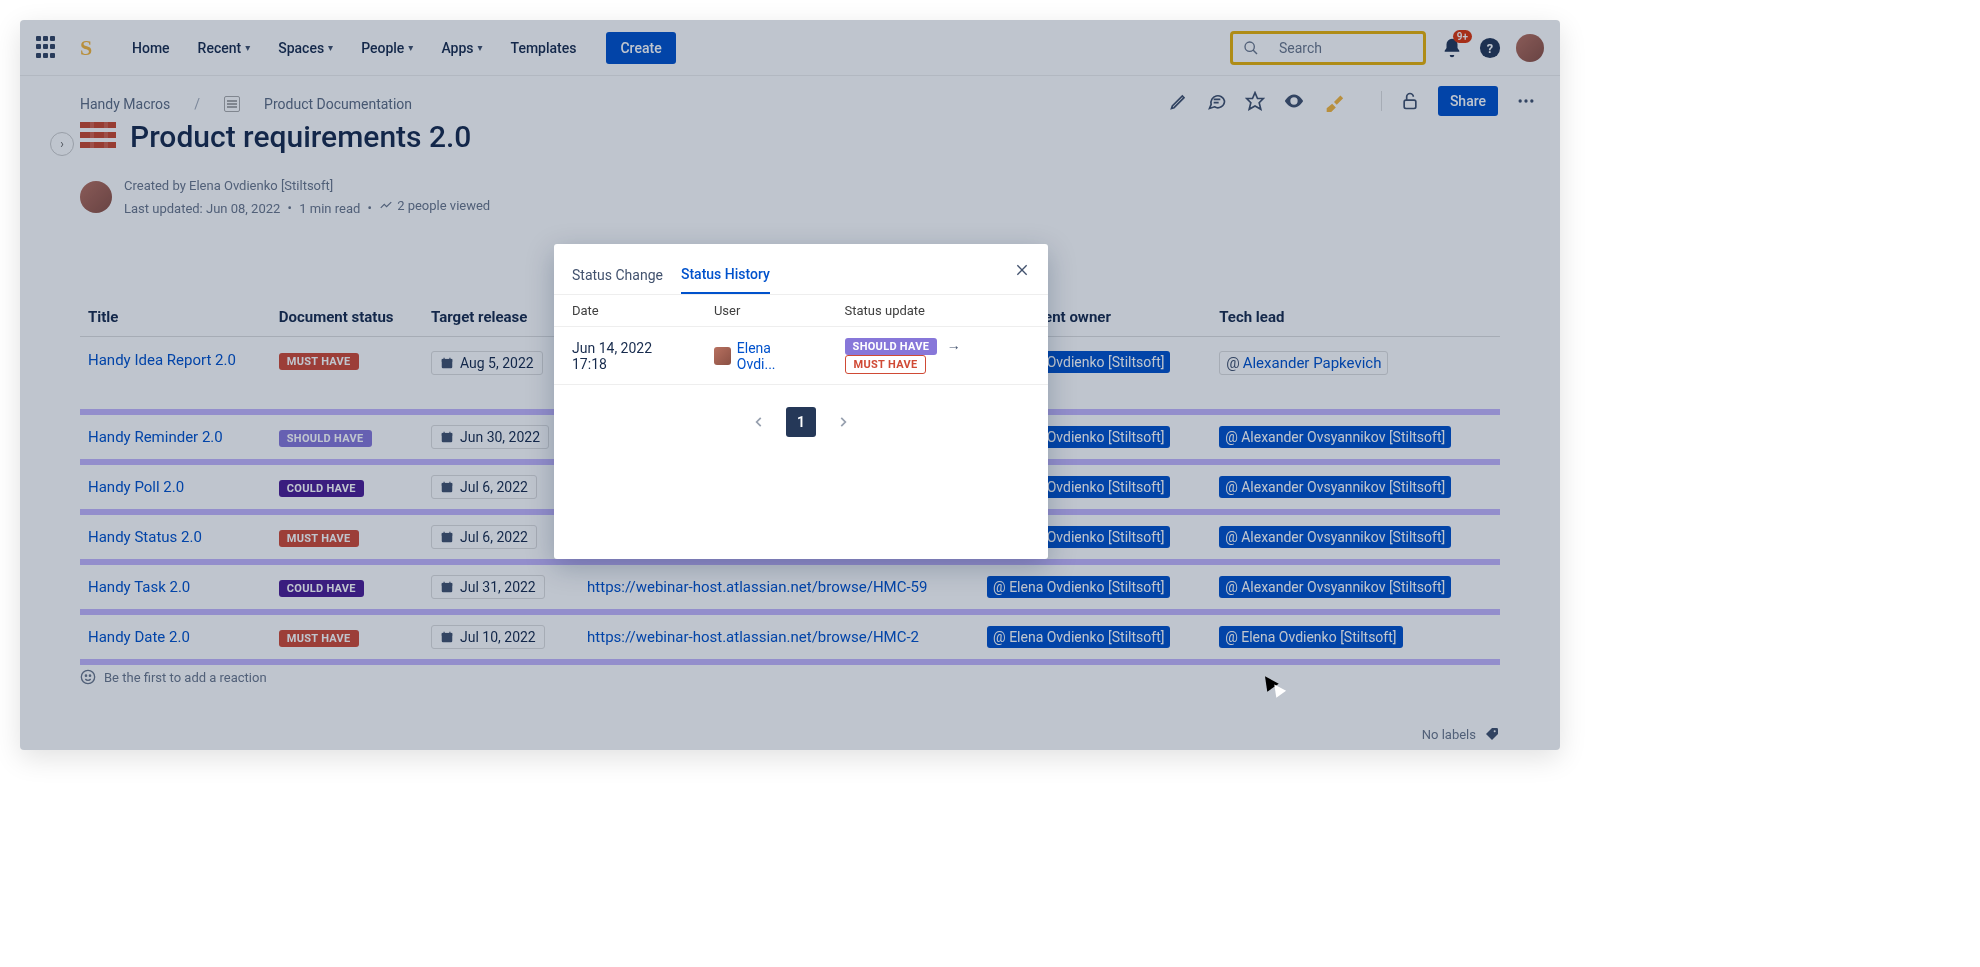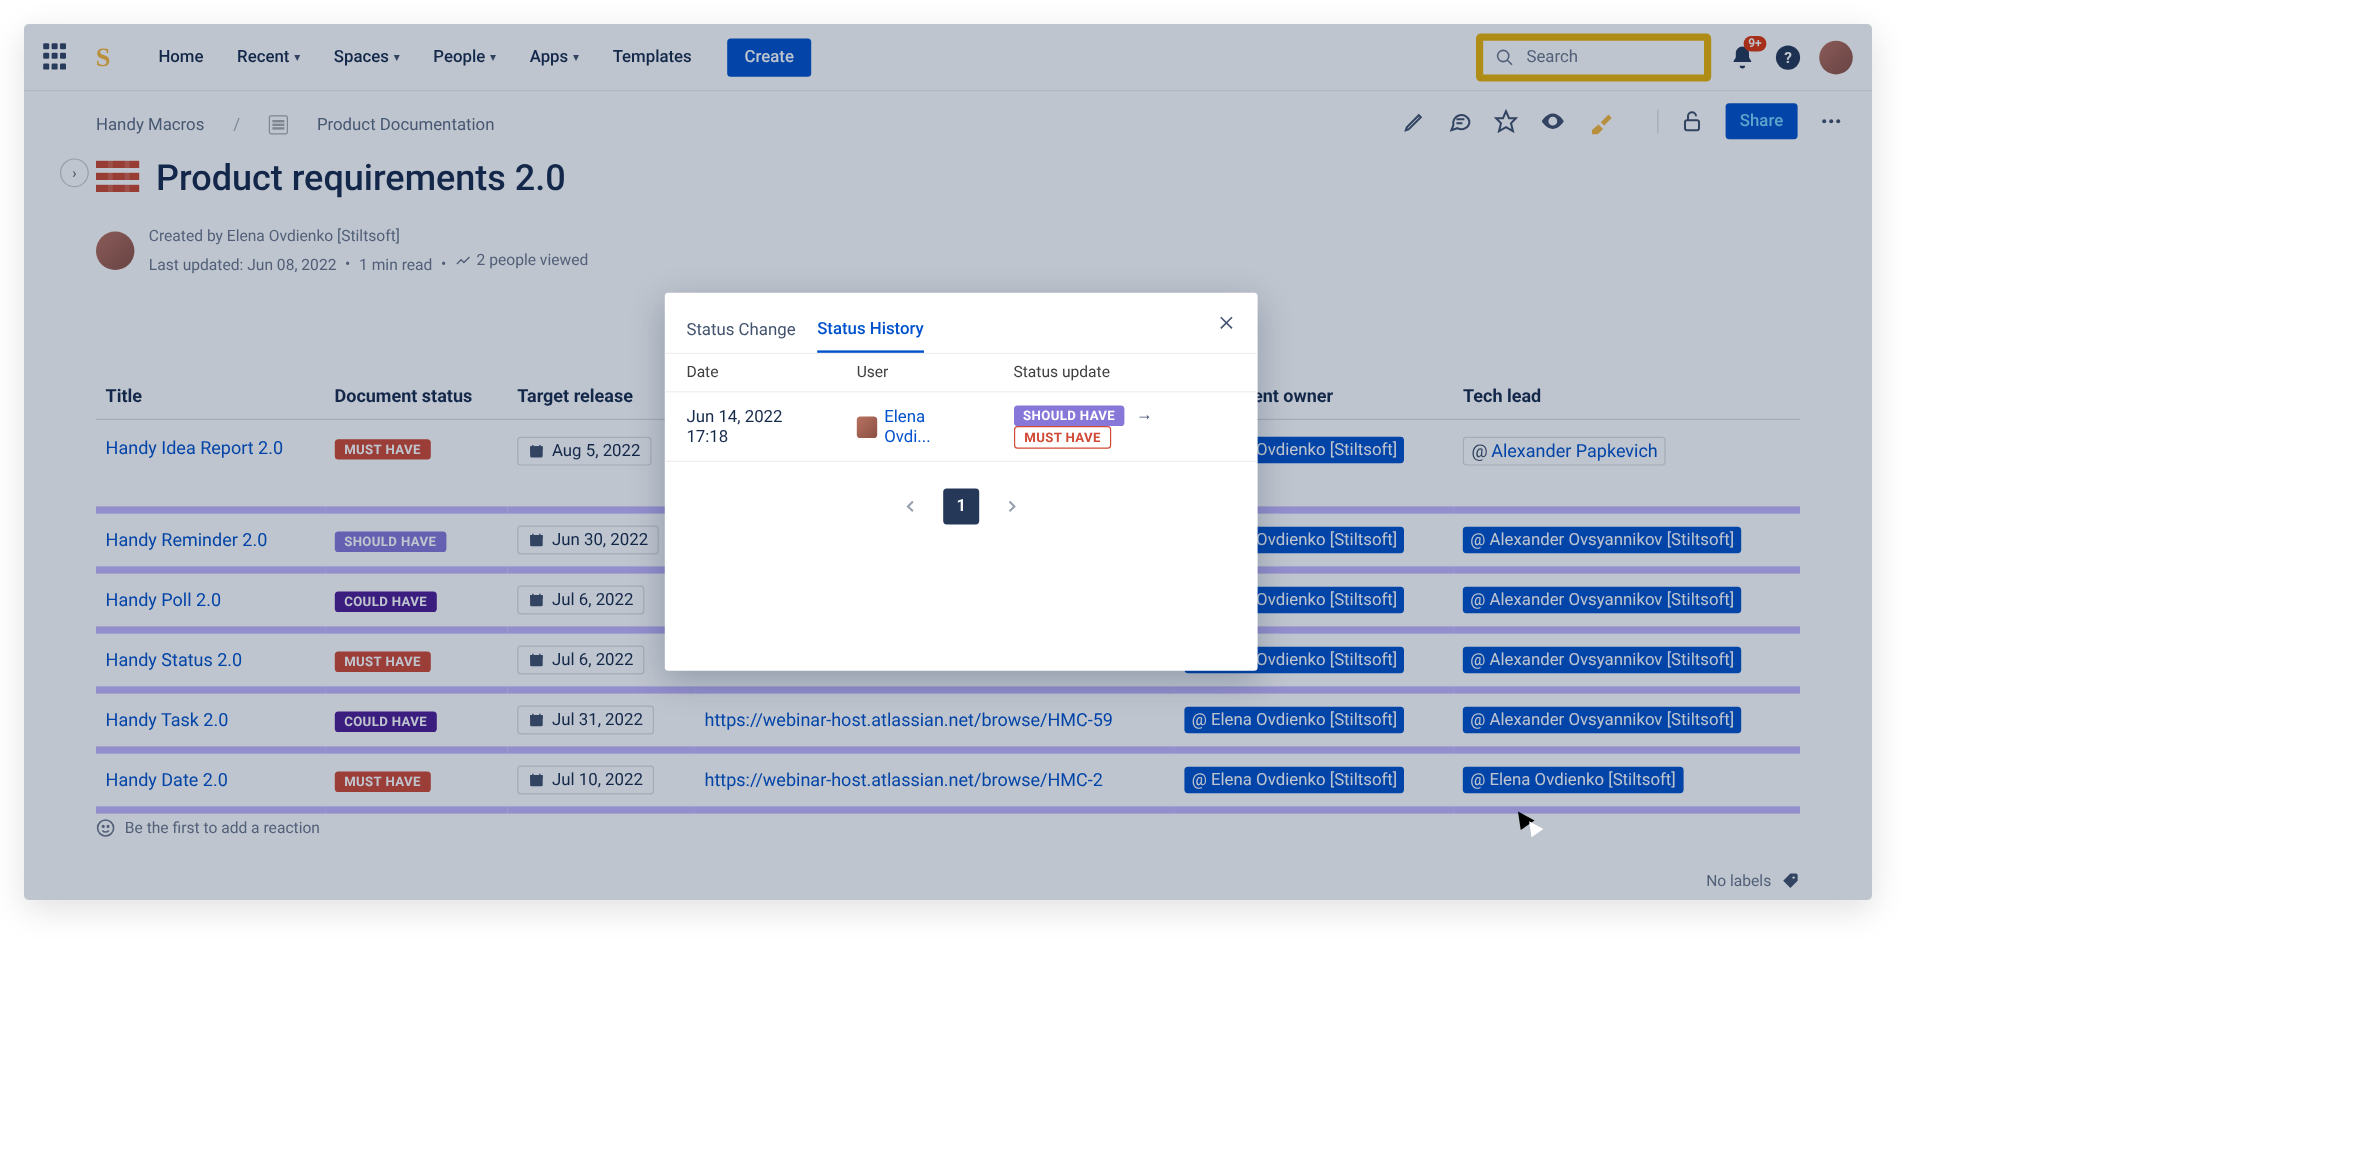--- a/index.html
+++ b/index.html
@@ -45,22 +45,22 @@
   padding:8px 12px; border-radius:3px; cursor:pointer;
   display:flex; align-items:center; gap:4px; font-weight:500;
 }
 .chev { font-size:10px; color:#42526e; }
 .create-btn {
   background:#0052cc; color:#fff; padding:8px 14px; border-radius:3px;
   font-weight:500; margin-left:10px; cursor:pointer;
 }
 .topbar-right { margin-left:auto; display:flex; align-items:center; gap:14px; }
 .search-box {
-  display:flex; align-items:center; gap:10px;
-  border:6px solid #eab308; border-radius:4px; padding:6px 10px; width:196px;
+  display:flex; align-items:center; gap:20px;
+  border:3px solid #eab308; border-radius:4px; padding:6px 10px; width:196px;
   color:#6b778c;
 }
 .bell-wrap { position:relative; }
 .badge-count {
   position:absolute; top:-6px; right:-8px; background:#de350b; color:#fff;
   font-size:10px; border-radius:8px; padding:1px 4px; font-weight:600;
 }
 .avatar {
   width:28px; height:28px; border-radius:50%; background:linear-gradient(135deg,#b87160,#8a5044);
 }
@@ -76,28 +76,28 @@
 }
 .breadcrumb {
   display:flex; align-items:flex-end; gap:24px; color:#5e6c84; font-size:14px;
 }
 .breadcrumb a { color:#5e6c84; text-decoration:none; }
 .breadcrumb .sep { color:#a5adba; }
 .page-icon-small{ width:16px;height:16px;display:inline-block;border:1px solid #aaa;border-radius:2px;position:relative;}
 .page-icon-small::before{content:"";position:absolute;left:2px;right:2px;top:3px;height:2px;background:#aaa;box-shadow:0 3px 0 #aaa, 0 6px 0 #aaa;}
 
 .page-actions{ position:absolute; top:66px; right:24px; display:flex; align-items:center; gap:18px;}
-.share-btn{background:#0052cc;color:#7dd3fc;padding:7px 12px;border-radius:3px;font-weight:500;}
+.share-btn{background:#0052cc;color:#ffffff;padding:7px 12px;border-radius:3px;font-weight:500;}
 .divider-v{width:1px;height:20px;background:#ddd;}
 .action-icn{color:#42526e;cursor:pointer;}
 .action-icn svg{display:block;}
 .icn-box{width:22px;height:20px;background:#ff8b00;position:relative;}
 .icn-box::after{content:"";position:absolute;right:3px;bottom:3px;width:0;height:0;border-left:7px solid transparent;border-bottom:7px solid #fff;}
 
-.page-title-row{ display:flex; align-items:center; gap:14px; margin-top:18px;}
+.page-title-row{ display:flex; align-items:center; gap:14px; margin-top:6px;}
 .page-emoji{
   width:36px;height:36px;
   background:
     linear-gradient(#c9482e,#c9482e) 0 4px/100% 6px no-repeat,
     linear-gradient(#c9482e,#c9482e) 0 14px/100% 6px no-repeat,
     linear-gradient(#c9482e,#c9482e) 0 24px/100% 6px no-repeat;
   position:relative;
 }
 .page-emoji::after{
   content:"";position:absolute;inset:0;

